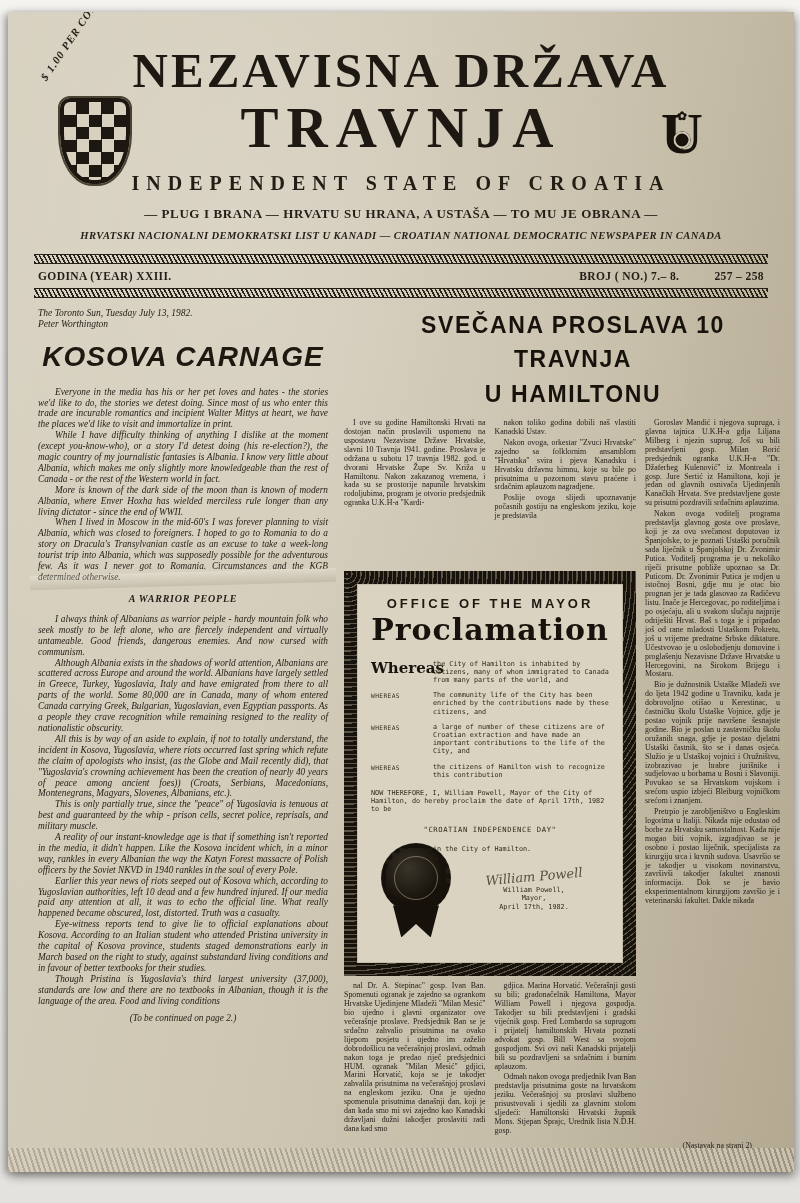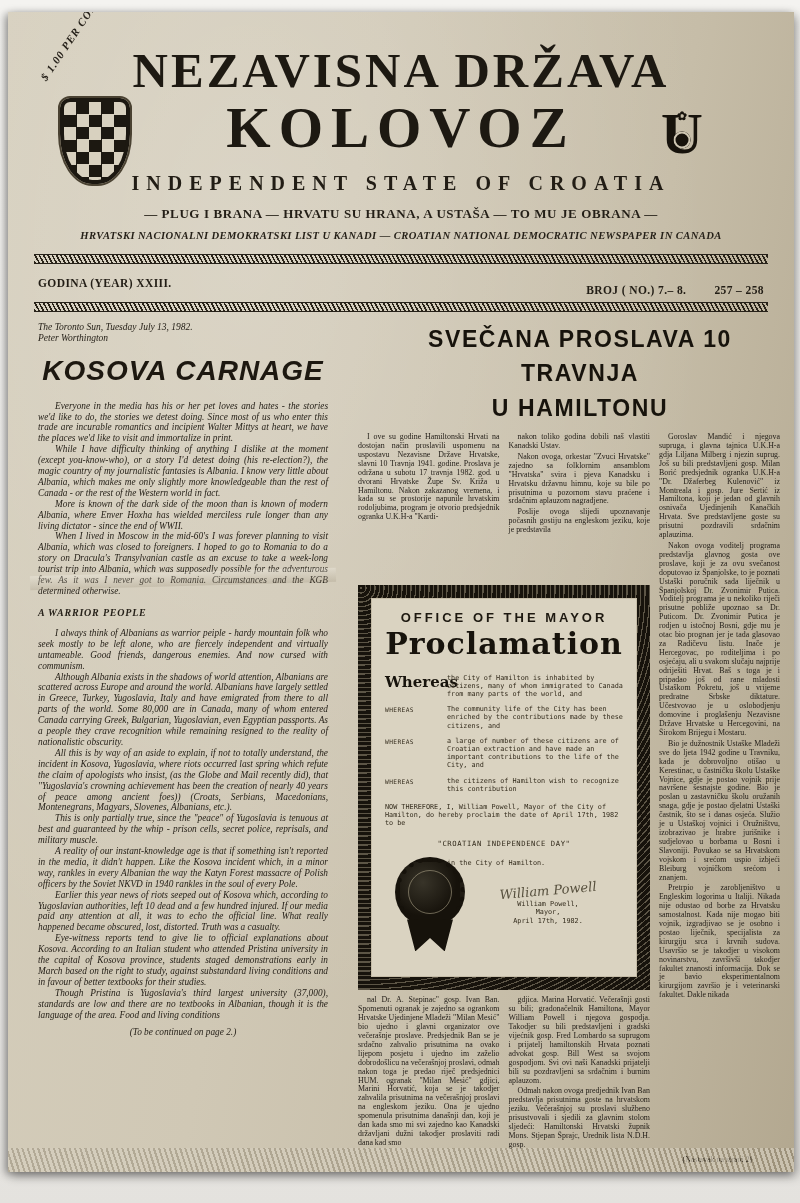--- a/index.html
+++ b/index.html
@@ -45,29 +45,29 @@
   .slogan{font:bold 13px/1 "Liberation Serif",serif;letter-spacing:.6px;margin-top:14px;color:#241f17;}
   .tagline{font:italic bold 10.6px/1 "Liberation Serif",serif;letter-spacing:.4px;margin-top:11px;color:#241f17;}
   
   .rule-zone{margin:12px 26px 0 26px;}
   .hatch{
     height:8px;border-top:1.5px solid #262119;border-bottom:1.5px solid #262119;
     background:repeating-linear-gradient(62deg,#2a2419 0 1.6px, rgba(0,0,0,0) 1.6px 3.8px);
   }
   .dateline{display:flex;justify-content:space-between;align-items:center;padding:6px 4px;
     font:bold 11.5px "Liberation Serif",serif;letter-spacing:.4px;color:#221d15;}
-  .dateline .right{display:flex;gap:28px;margin-top:14px;}
-  
-  .content{display:flex;gap:30px;margin:10px 14px 0 30px;position:relative;}
+  .dateline .right{display:flex;gap:35px;}
+  
+  .content{display:flex;gap:16px;margin:10px 14px 0 30px;position:relative;}
   .left-col{width:290px;flex:none;font:italic 9.3px/10.9px "Liberation Serif",serif;text-align:justify;color:#262119;}
   .src-line{font:italic 9.5px/11.5px "Liberation Serif",serif;text-align:left;}
   .kosova-head{font:italic bold 28px/1 "Liberation Sans",sans-serif;letter-spacing:1px;
     text-align:center;margin:12px 3px 16px;font-style:italic;color:#1d1810;}
   .left-col .body p{margin:0;text-indent:17px;}
-  .subhead{text-align:left;font:italic bold 10px "Liberation Serif",serif;letter-spacing:.8px;margin:10px 0;}
+  .subhead{text-align:center;font:italic bold 10px "Liberation Serif",serif;letter-spacing:.8px;margin:10px 0;}
   .continued{text-align:center;margin-top:6px;}
   .right-region{flex:1;min-width:0;}
   .pros-head{font:bold 23px/1.5 "Liberation Sans",sans-serif;letter-spacing:1.6px;text-align:center;color:#17130c;margin-bottom:8px;margin-left:22px;}
   .right-cols{display:flex;gap:9px;}
   .rc-left{width:292px;flex:none;}
   .rc-right{flex:1;min-width:0;font-size:8.2px;line-height:9.35px;}
   .sans-col{font-family:Liberation Serif, serif;font-size:7.9px;line-height:8.9px;text-align:justify;color:#25201a;}
   .sans-col p{margin:0 0 2px;text-indent:9px;}
   .top-two{display:flex;gap:9px;height:150px;overflow:hidden;}
   .top-two .col{flex:1;min-width:0;}
@@ -121,21 +121,21 @@
 
   <div class="masthead">
     <div class="price">$ 1.00 PER COPY</div>
     <div class="shield"></div>
     <div class="ulogo">
       <span>U</span>
       <span class="sprig">✿</span>
       <span class="bomb"></span>
     </div>
     <div class="title1">NEZAVISNA DRŽAVA</div>
-    <div class="title2">KOLOVOZ</div>
+    <div class="title2">TRAVNJA</div>
     <div class="subtitle">INDEPENDENT STATE OF CROATIA</div>
     <div class="slogan">— PLUG I BRANA — HRVATU SU HRANA, A USTAŠA — TO MU JE OBRANA —</div>
     <div class="tagline">HRVATSKI NACIONALNI DEMOKRATSKI LIST U KANADI — CROATIAN NATIONAL DEMOCRATIC NEWSPAPER IN CANADA</div>
   </div>
 
   <div class="rule-zone">
     <div class="hatch"></div>
     <div class="dateline">
       <span>GODINA (YEAR) XXIII.</span>
       <span class="right">

